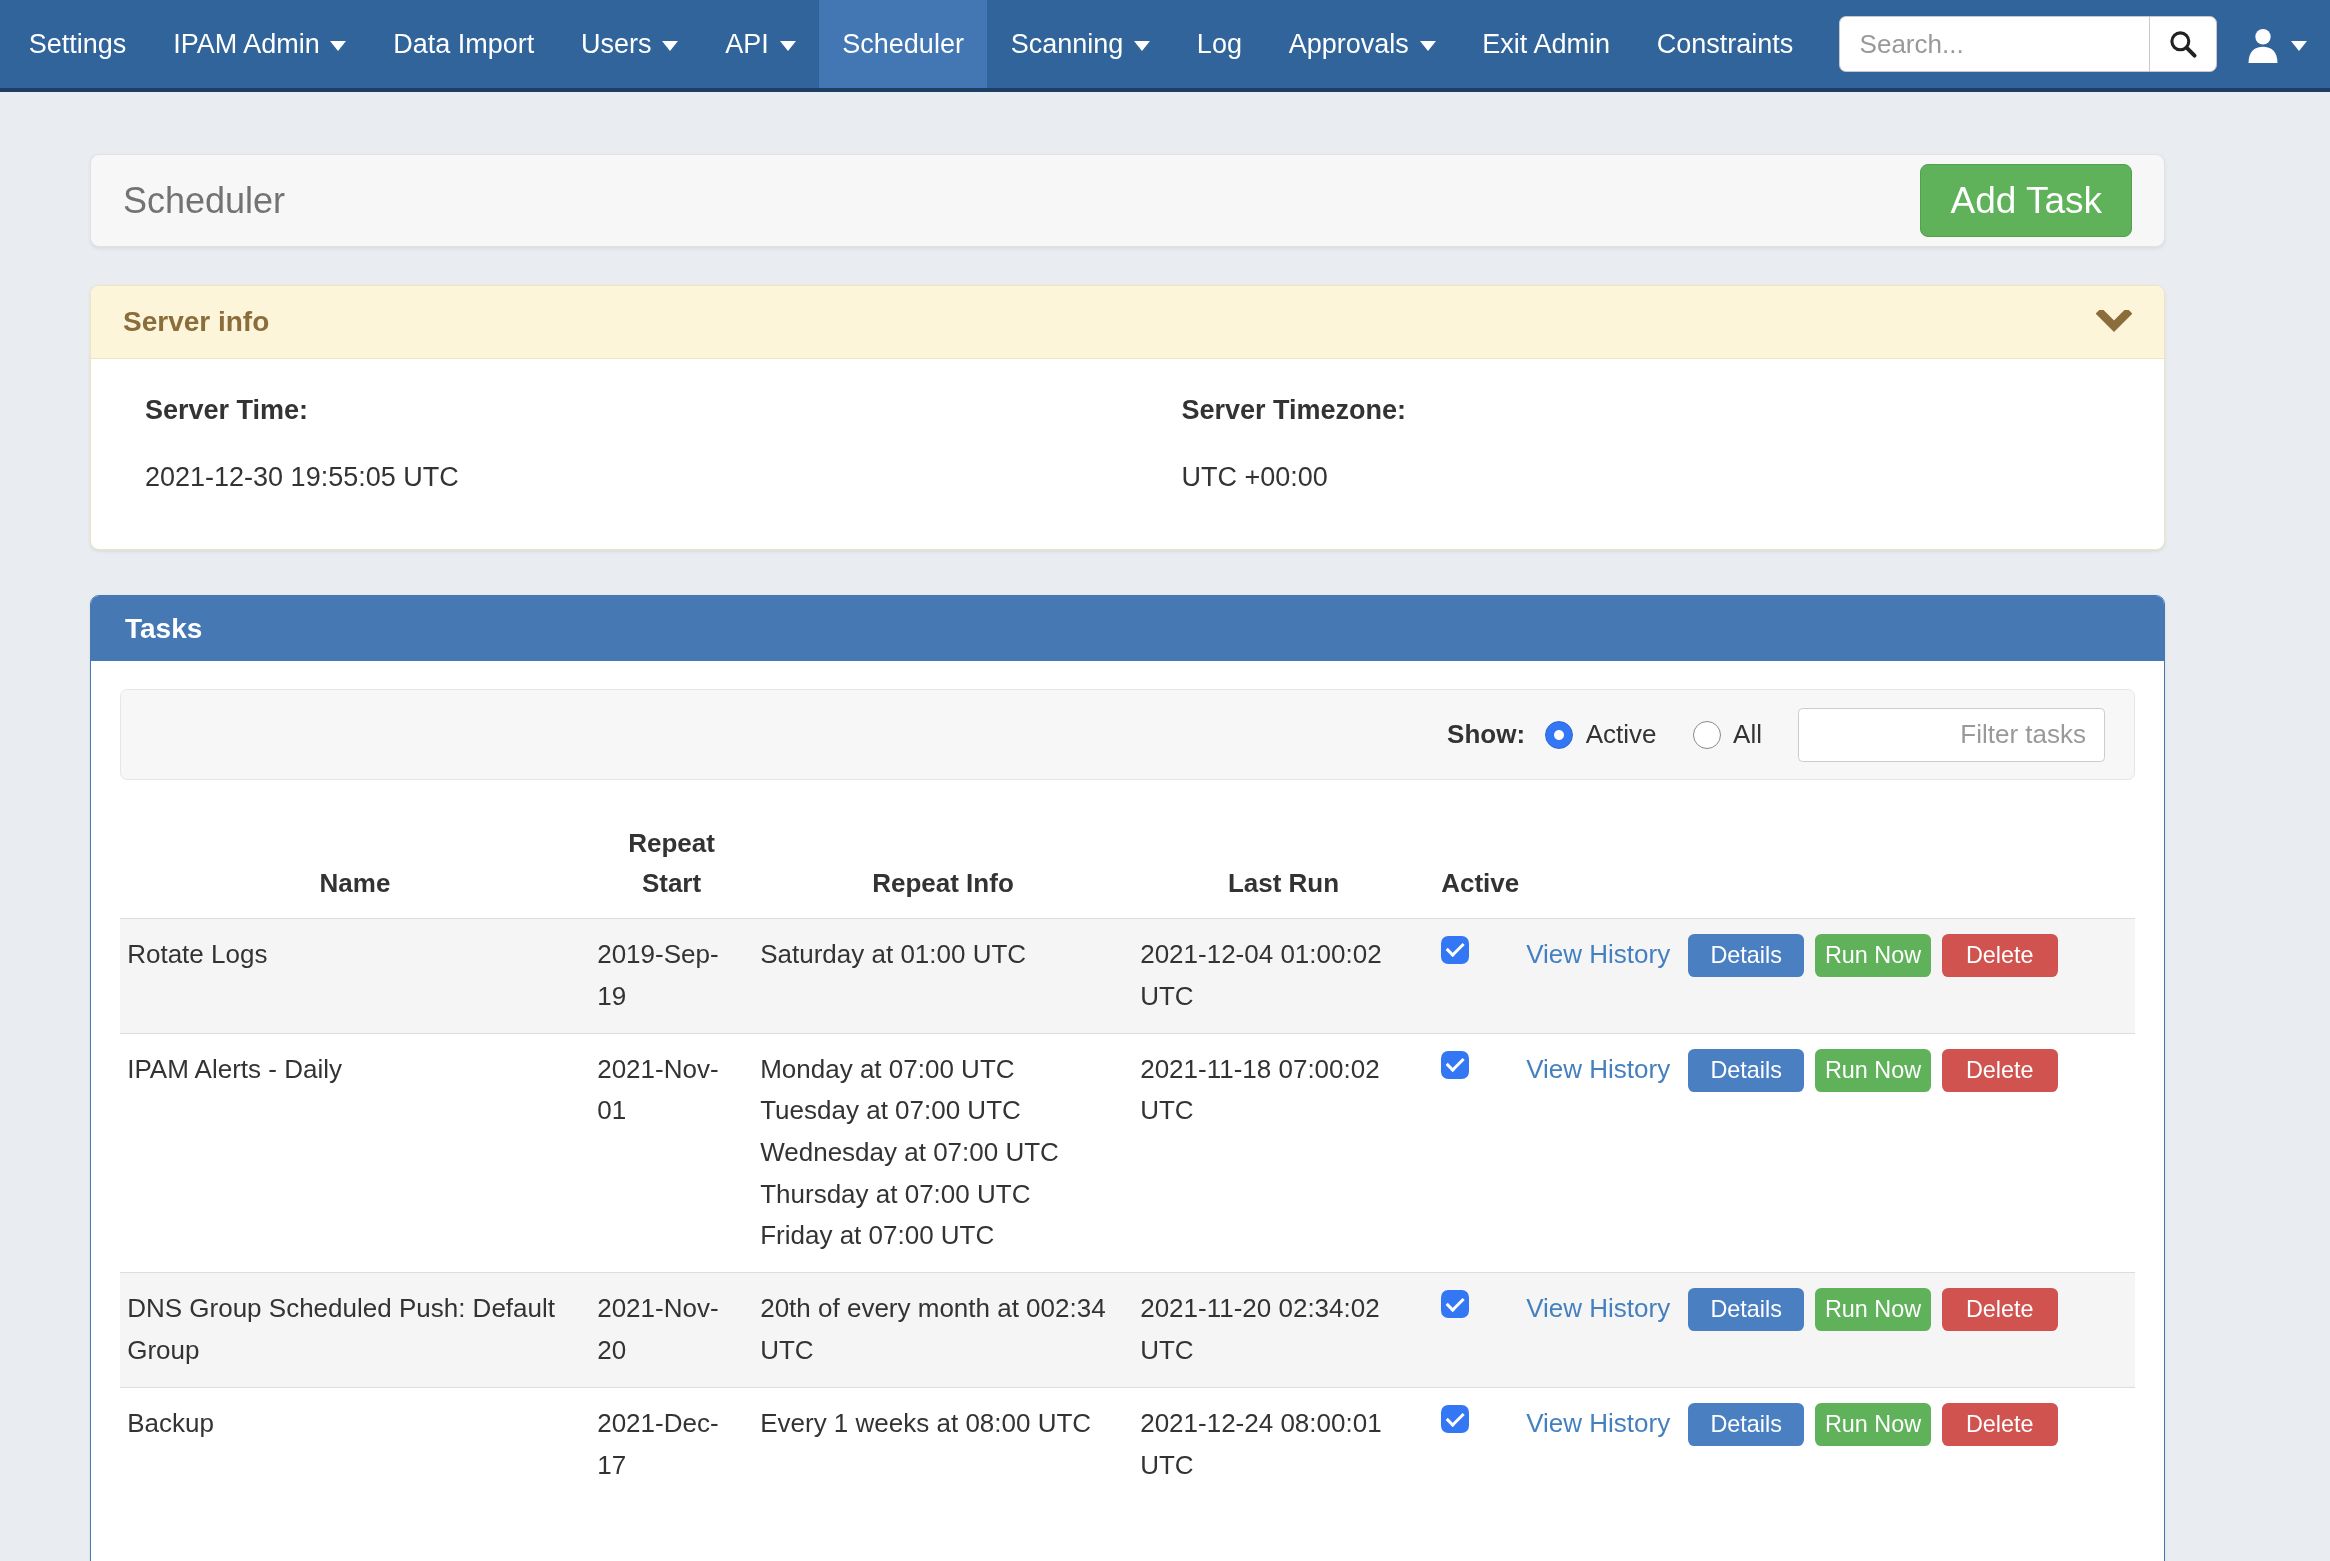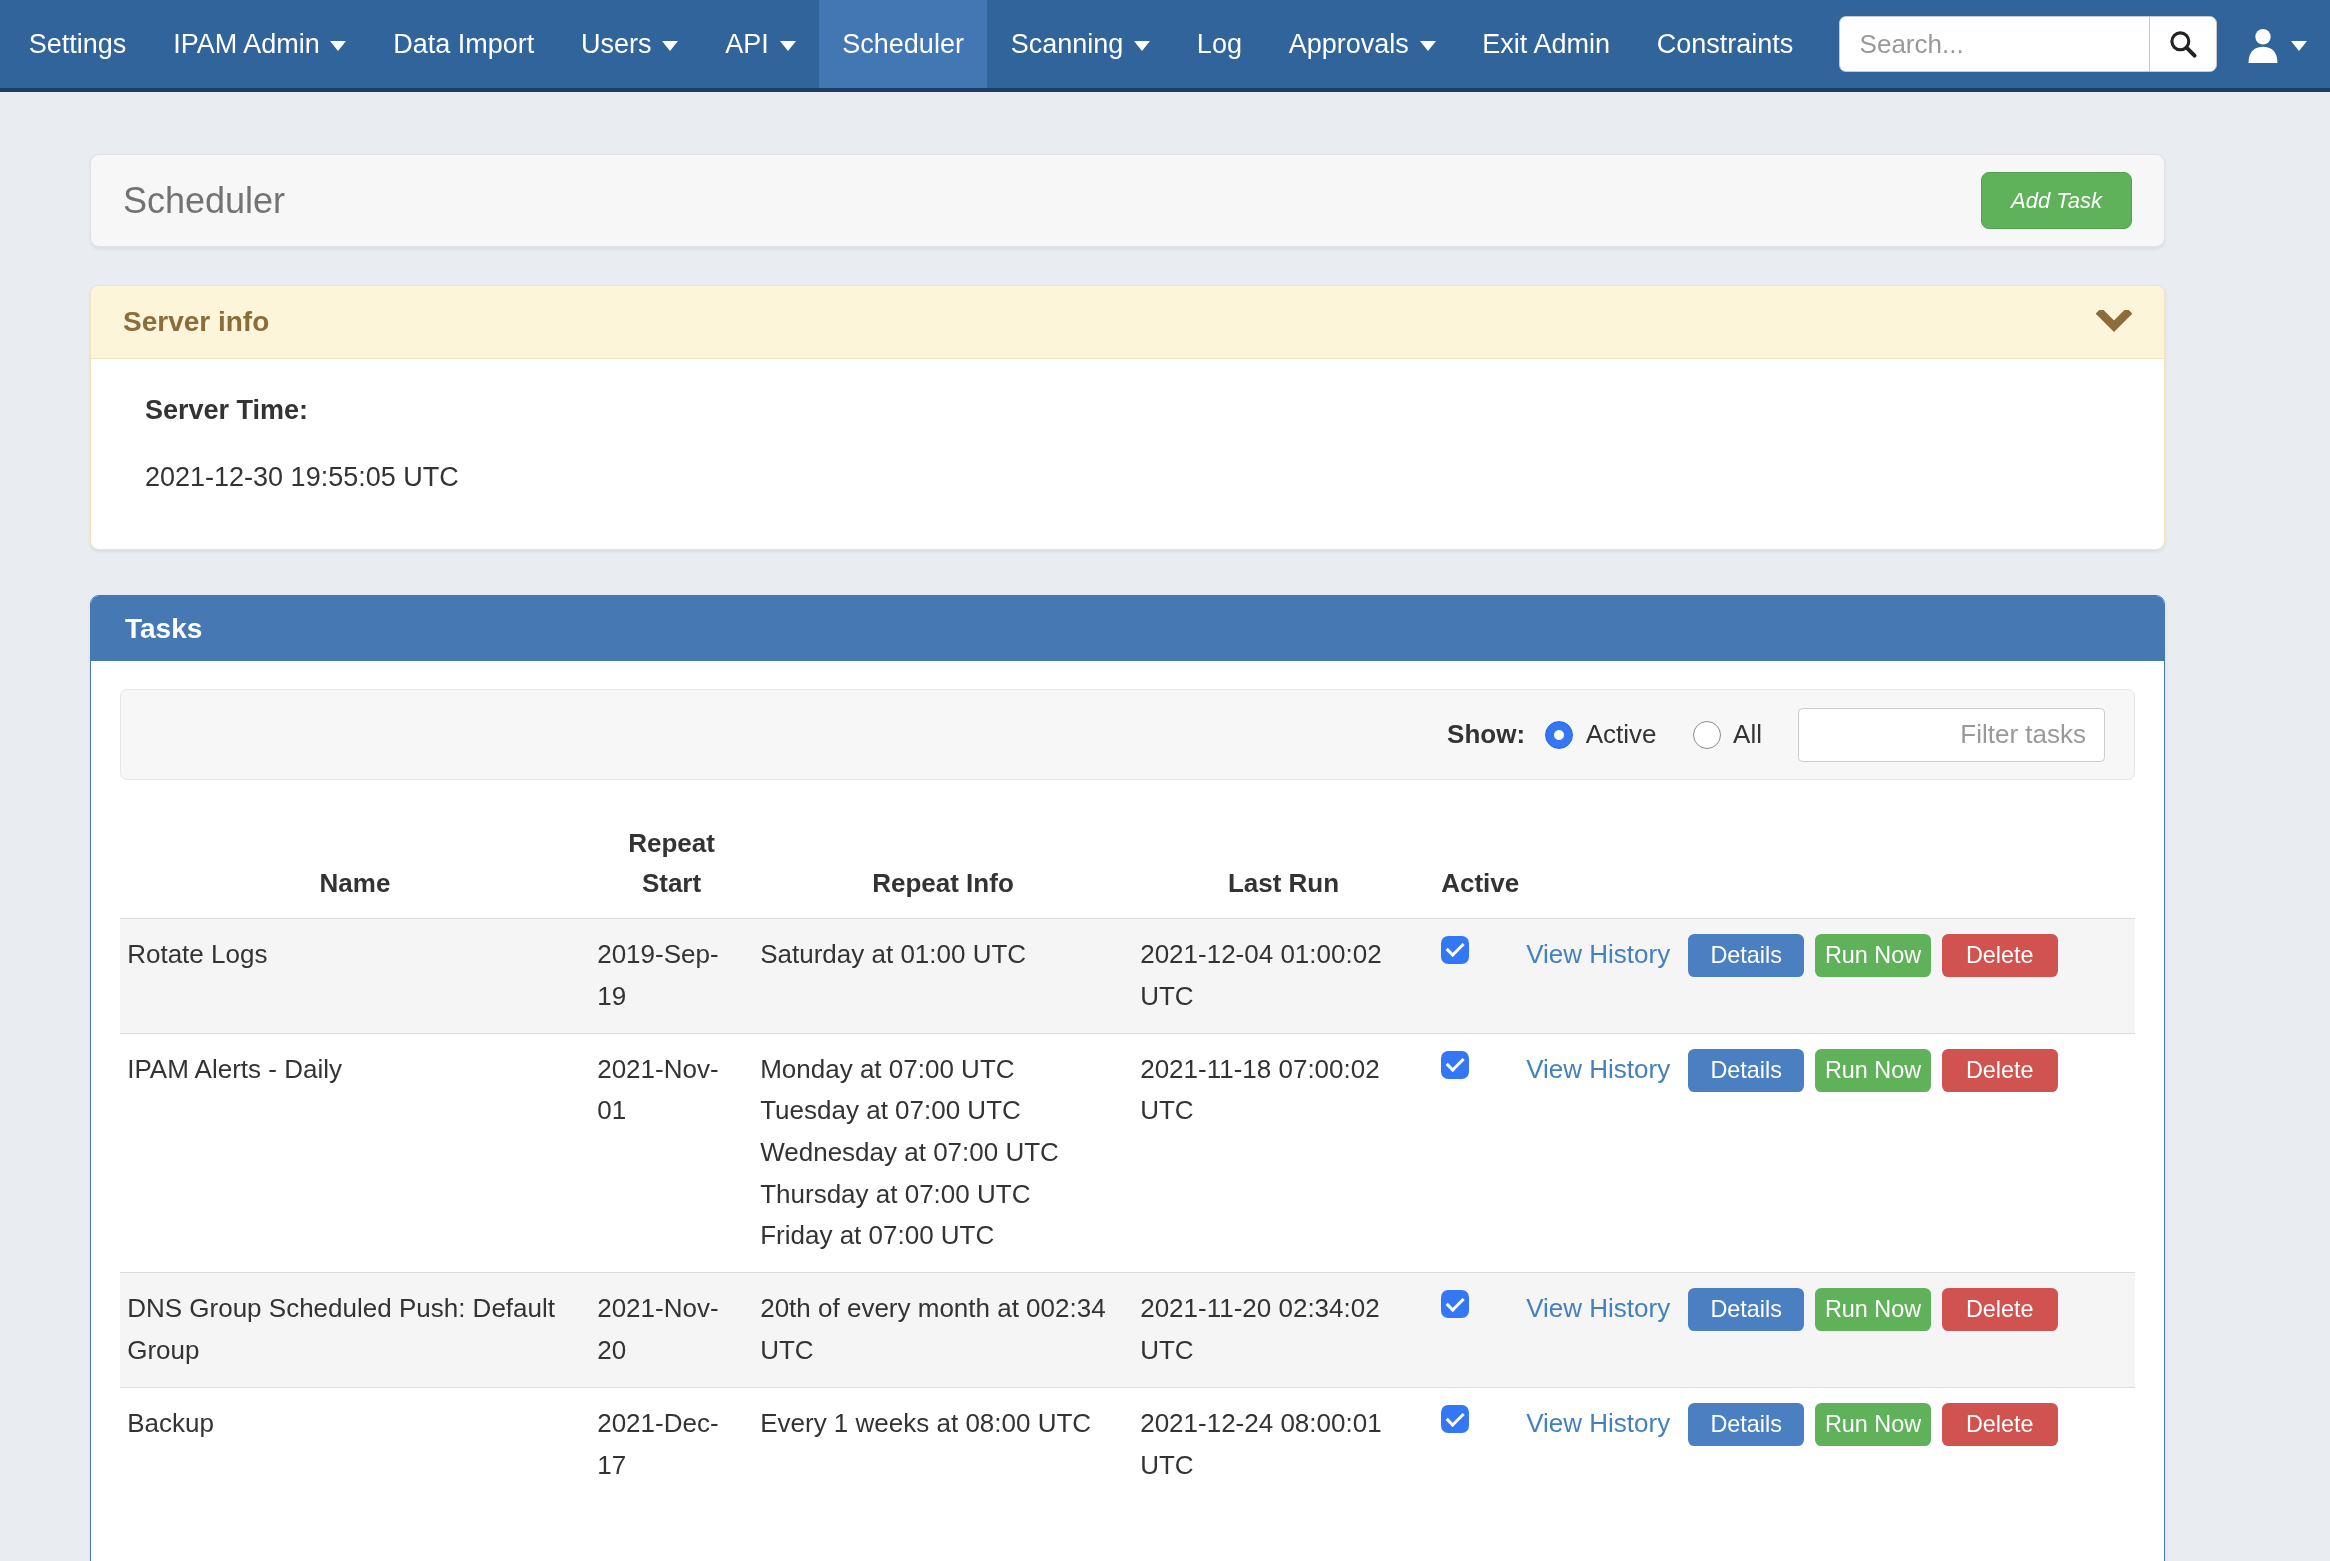--- a/index.html
+++ b/index.html
@@ -50,21 +50,21 @@
   .panel-plain {
     margin-top:62px; background: var(--panel-bg, #f7f7f7);
     border:0.9px solid #e2e2e2; border-radius:9px; height:93px;
     display:flex; align-items:center; justify-content:space-between;
     padding:0 32px; box-sizing:border-box;
   }
   .page-title { font-size:36px; color:#737373; }
   button { font-family:inherit; cursor:pointer; }
   .btn-add {
     background: var(--btn-green, #5fb15a); color:#fff; border:0.9px solid #53a04e;
-    font-size:22px; padding:14.4px 29px; border-radius:8px;font-style:italic;
+    font-size:37px; padding:14.4px 29px; border-radius:8px;
   }
   
   .panel-warning {
     margin-top:38px; border:0.9px solid var(--warning-border, #efe3c0);
     border-radius:9px; background:#fff; overflow:hidden;
   }
   .panel-warning-header {
     background: var(--warning-header-bg, #fcf5da);
     height:72px; padding:0 32px;
     display:flex; align-items:center; justify-content:space-between;
@@ -218,20 +218,24 @@
     <div class="panel-warning-header">
       <span>Server info</span>
       <svg width="36" height="23.4" viewBox="0 0 40 26">
         <polyline points="6,4 20,18 34,4" fill="none" stroke="#8a6d3b" stroke-width="9" stroke-linecap="square"></polyline>
       </svg>
     </div>
     <div class="server-body">
       <div class="server-col">
         <div class="server-label">Server Time:</div>
         <div class="server-value">2021-12-30 19:55:05 UTC</div>
+      </div>
+      <div class="server-col">
+        <div class="server-label">Server Timezone:</div>
+        <div class="server-value">UTC +00:00</div>
       </div>
     </div>
   </div>
 
   <div class="panel-tasks panel-shadow">
     <div class="tasks-header">
       <span>Tasks</span>
     </div>
     <div class="tasks-body">
 

